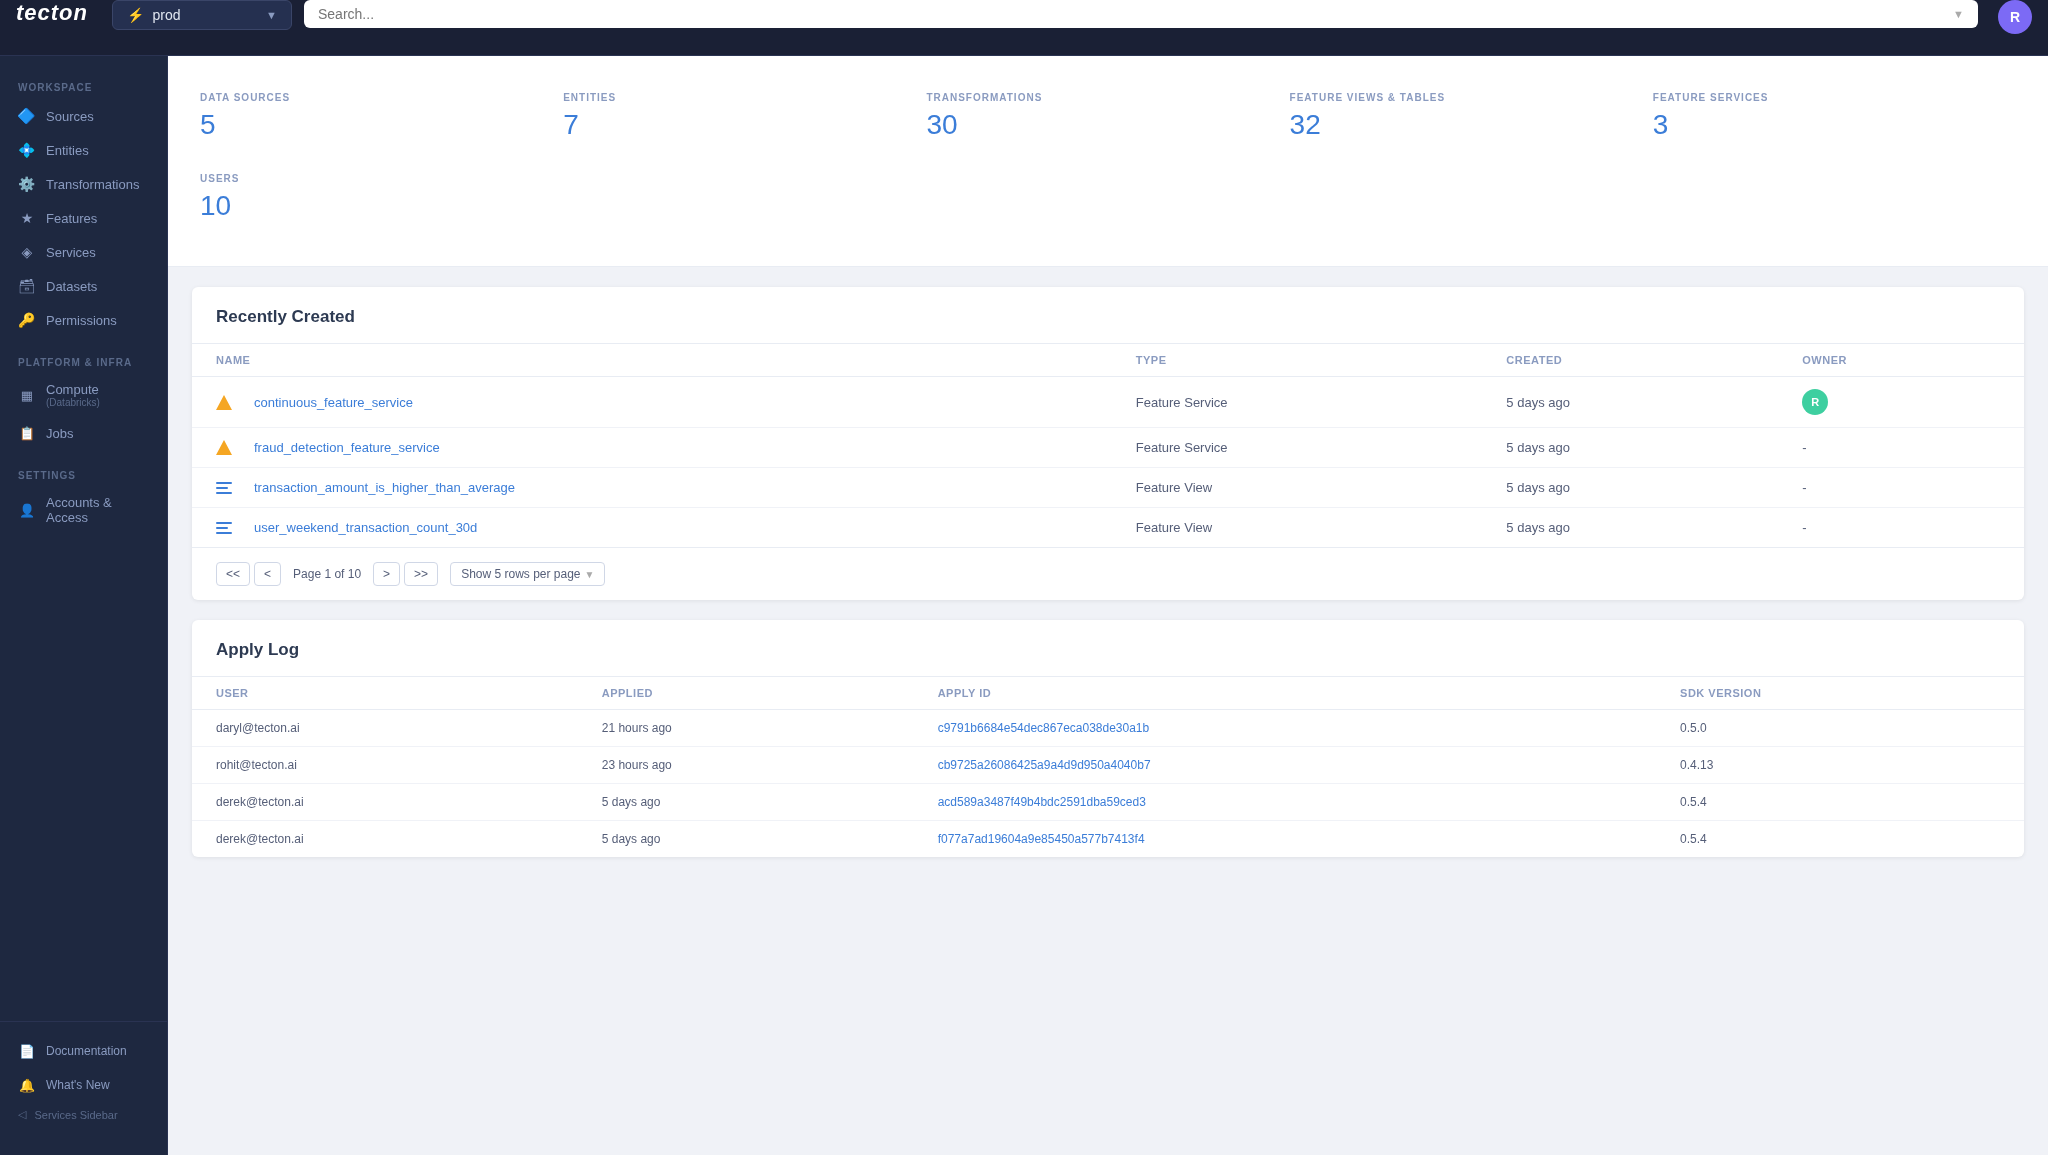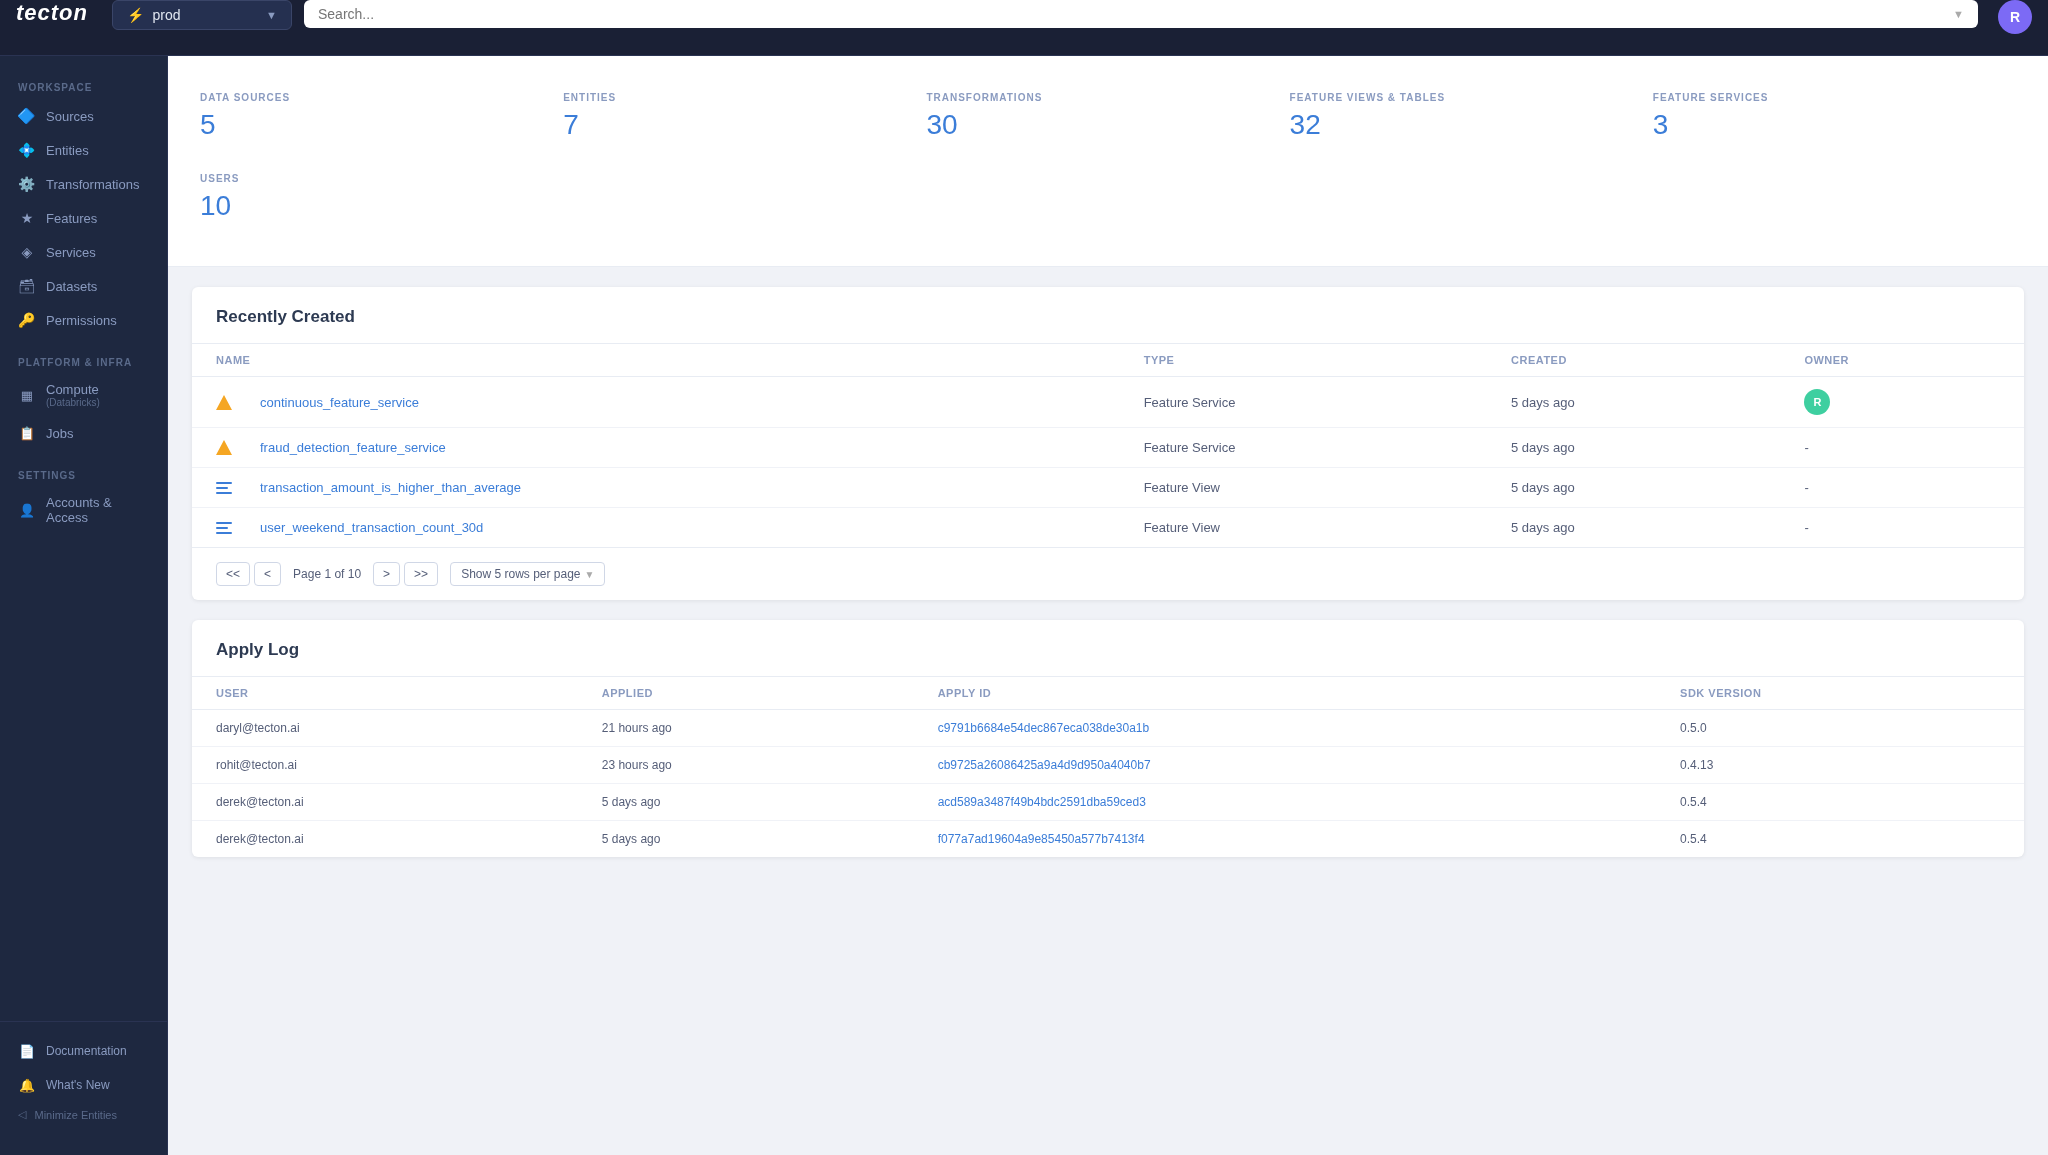--- a/index.html
+++ b/index.html
@@ -41,21 +41,21 @@
 
     
     .section { background: #fff; margin: 20px 24px; border-radius: 6px; box-shadow: 0 1px 4px rgba(0,0,0,0.08); }
     .section-title { font-size: 17px; color: #2d3a52; font-weight: 600; padding: 20px 24px 16px; border-bottom: 1px solid #e8ecf3; }
 
     
     .table { width: 100%; border-collapse: collapse; }
     .table th { font-size: 11px; color: #8a9bc0; font-weight: 600; text-transform: uppercase; letter-spacing: 0.5px; padding: 10px 24px; text-align: left; border-bottom: 1px solid #e8ecf3; }
     .table td { padding: 12px 24px; font-size: 13px; color: #555e78; border-bottom: 1px solid #f0f2f7; vertical-align: middle; }
     .table tr:last-child td { border-bottom: none; }
-    .table .name-cell { display: flex; align-items: center; gap: 28px; }
+    .table .name-cell { display: flex; align-items: center; gap: 22px; }
     .name-link { color: #3b7dd8; text-decoration: none; font-size: 13px; }
     .type-badge { font-size: 13px; color: #555e78; }
     .created-cell { font-size: 13px; color: #8a9bc0; }
     .owner-cell { font-size: 13px; color: #8a9bc0; }
     .owner-avatar { width: 26px; height: 26px; border-radius: 50%; background: #3ecfa0; display: flex; align-items: center; justify-content: center; font-size: 11px; color: #fff; font-weight: 700; }
     .icon-lines { display: flex; flex-direction: column; gap: 3px; width: 16px; }
     .icon-lines span { display: block; height: 2px; background: #3b7dd8; border-radius: 1px; }
     .icon-lines span:nth-child(1) { width: 16px; }
     .icon-lines span:nth-child(2) { width: 12px; }
     .icon-lines span:nth-child(3) { width: 16px; }
@@ -173,21 +173,21 @@
         <span>Documentation</span>
       </div>
       <div class="sidebar-item">
         <div class="si-icon">
             <span style="font-size:13px">🔔</span>
           </div>
         <span>What's New</span>
       </div>
       <div class="minimize-btn">
         <span style="font-size:11px">◁</span>
-        <span>Minimize Entities</span>
+        <span>Services Sidebar</span>
       </div>
     </div>
   </div>
 
   <div class="main-content">
 
     <div class="stats-grid">
       <div class="stat-cell">
         <div class="stat-label">DATA SOURCES</div>
         <div class="stat-value">5</div>

